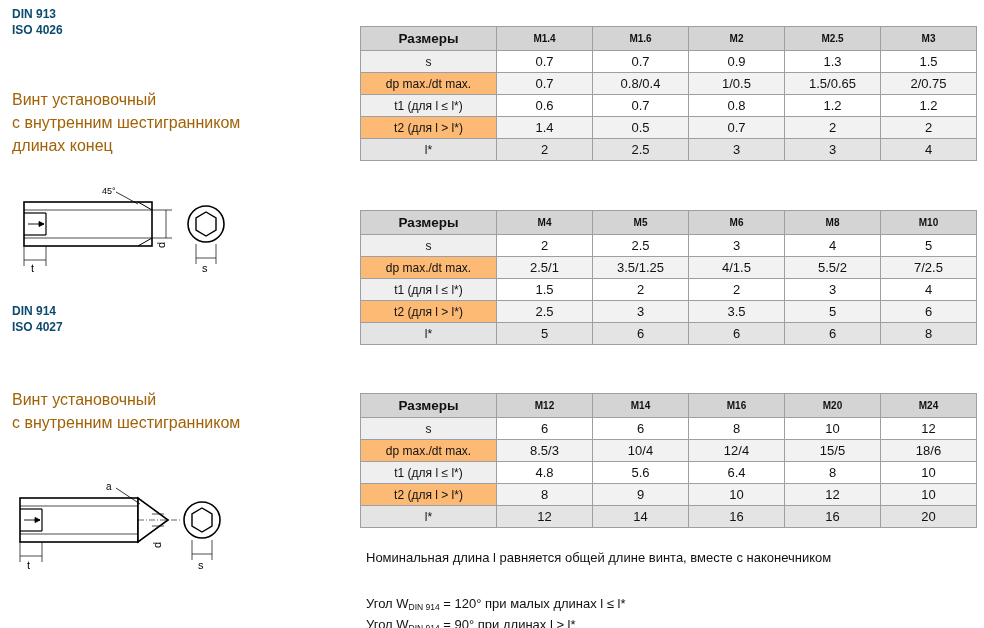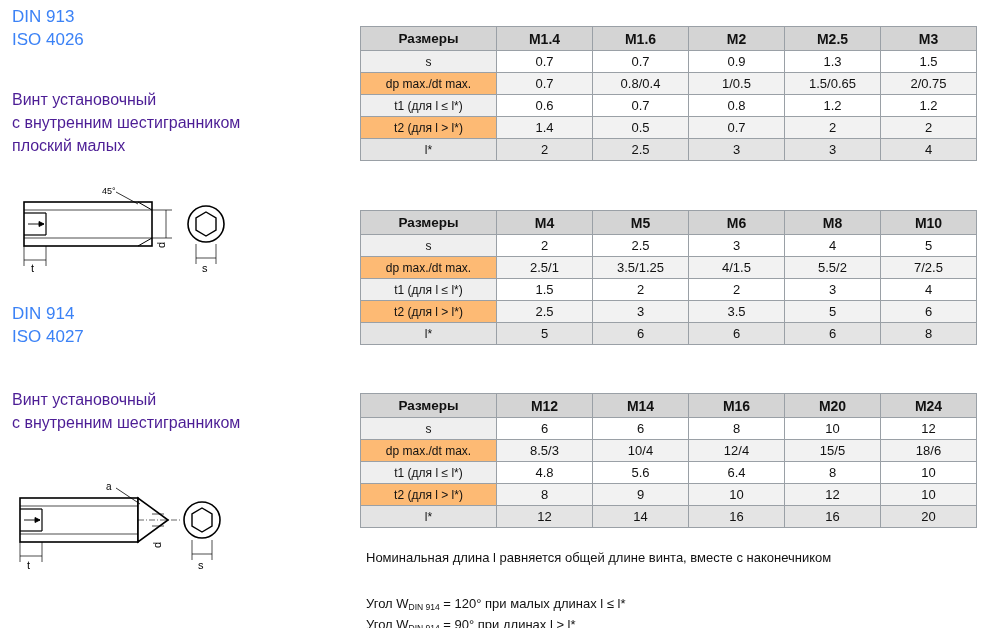--- a/index.html
+++ b/index.html
@@ -16,29 +16,29 @@
     width: 984px; height: 628px;
   }
 
   
   .left-col {
     position: absolute;
     left: 8px; top: 0;
     width: 344px; height: 628px;
   }
   .std-title {
-    font-size: 17px;
-    font-weight: normal;
+    font-size: 12px;
+    font-weight: bold;
     line-height: 1.35;
-    color: #3b82f6;
+    color: #0c4a6e;
   }
   .desc {
     font-size: 16px;
     line-height: 1.45;
-    color: #4c1d95;
+    color: #a16207;
   }
   .block-1 { position: absolute; left: 4px; top: 6px; }
   .block-1-desc { position: absolute; left: 4px; top: 88px; width: 340px; }
   .block-2 { position: absolute; left: 4px; top: 303px; }
   .block-2-desc { position: absolute; left: 4px; top: 388px; width: 340px; }
 
   .drawing-1 { position: absolute; left: 8px; top: 186px; }
   .drawing-2 { position: absolute; left: 4px; top: 482px; }
 
   
@@ -58,21 +58,21 @@
     font-size: 13px;
     color: #111;
     height: 22px;
     padding: 0 2px;
     font-weight: normal;
     background: #ffffff;
   }
   table.dim tr.head th {
     background: #d4d4d4;
     font-weight: bold;
-    font-size: 14px;
+    font-size: 10px;
     height: 24px;
   }
   table.dim tr.head th.rowhdr { font-size: 13.5px; }
   table.dim td.rowhdr {
     background: #efefef;
     font-size: 12px;
   }
   table.dim tr.alt td { background: #f2f2f2; }
   table.dim tr.alt td.rowhdr { background: #fdba74; }
   table.dim tr.last td { background: #e4e4e4; }
@@ -105,21 +105,21 @@
   <div class="left-col">
 
     <div class="block-1">
       <div class="std-title">DIN 913</div>
       <div class="std-title">ISO 4026</div>
     </div>
 
     <div class="block-1-desc">
       <div class="desc">Винт установочный</div>
       <div class="desc">с внутренним шестигранником</div>
-      <div class="desc">плоский малых</div>
+      <div class="desc">длинах конец</div>
     </div>
 
     <div class="drawing-1">
       <svg width="230" height="90" viewBox="0 0 230 90">
 
         <rect x="8" y="16" width="128" height="44" fill="#ffffff" stroke="#000" stroke-width="1.6"></rect>
 
         <g stroke="#000" stroke-width="0.7">
           <line x1="8" y1="24" x2="136" y2="24"></line>
           <line x1="8" y1="52" x2="136" y2="52"></line>

